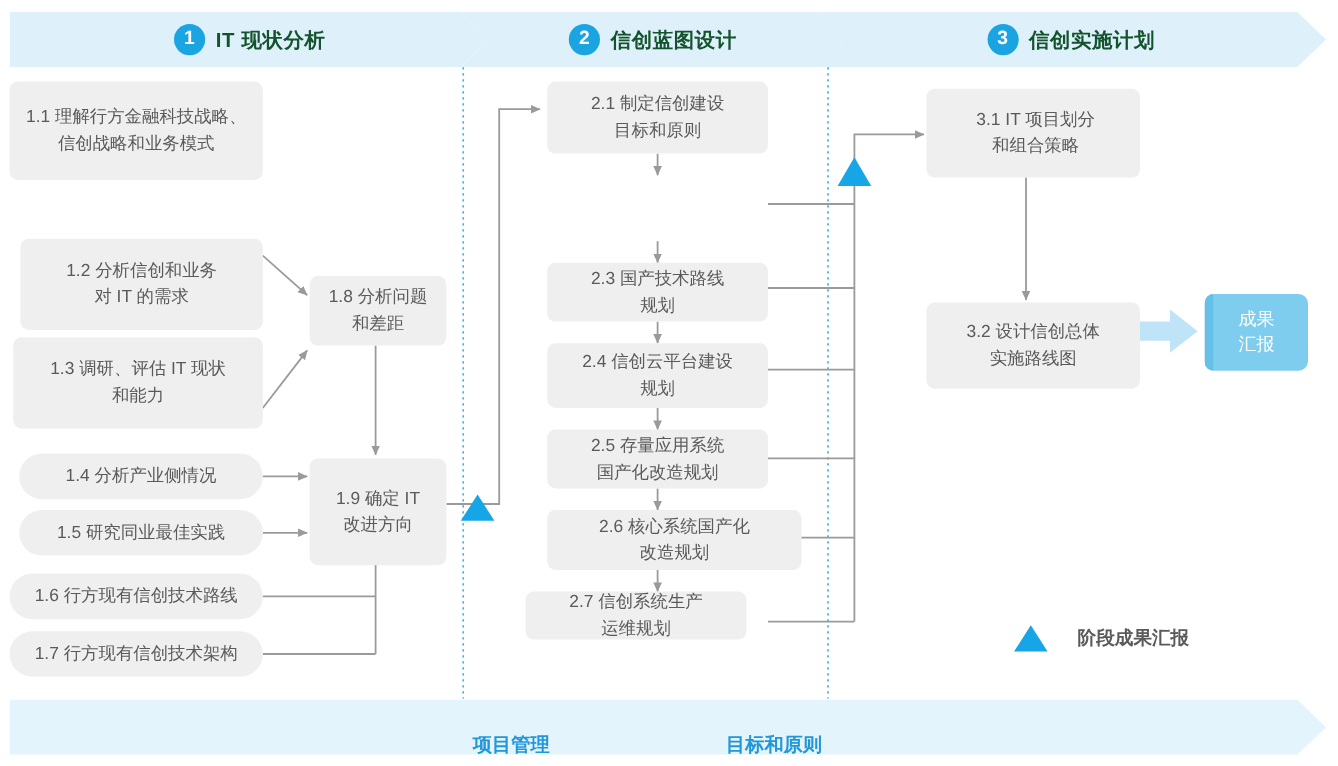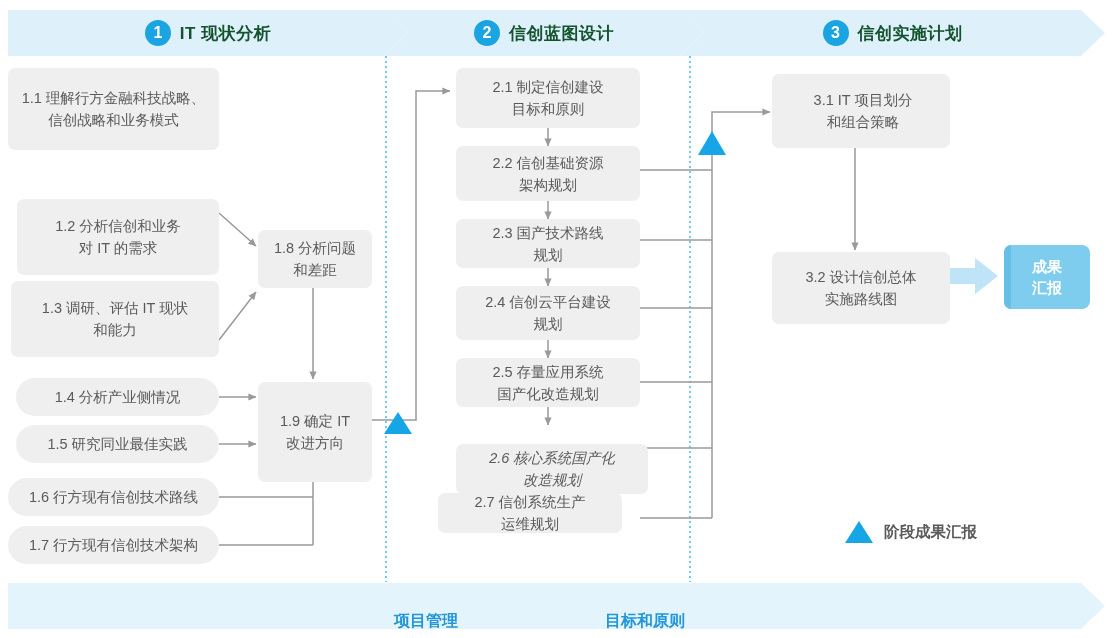--- a/index.html
+++ b/index.html
@@ -74,42 +74,42 @@
     padding:4px 8px;
     white-space:pre-line;
   }
   
   .badge{
     position:absolute;
     background:#7FCDEE;
     border-radius:8px;
     color:#ffffff;
     font-size:15px;
-    font-weight:bold;
+    font-weight:normal;
     line-height:21px;
     display:flex;
     align-items:center;
     justify-content:center;
     text-align:center;
     white-space:pre-line;
     box-sizing:border-box;
   }
   .badge::before{
     content:"";
     position:absolute;
     left:0;top:0;bottom:0;width:7px;
     background:#66BFE6;
     border-radius:8px 0 0 8px;
   }
   
   .legend{
     position:absolute;
     display:flex;
     align-items:center;
-    gap:11px;
+    gap:25px;
   }
   .legend-tri{
     width:0;height:0;
     border-left:14px solid transparent;
     border-right:14px solid transparent;
     border-bottom:22px solid #16A6E8;
   }
   .legend-label{
     color:#5A5A5A;
     font-size:15.5px;
@@ -226,34 +226,32 @@
   <div class="node" style="left:17px; top:167px; width:202px; height:76px;margin-top:32px;">1.2 分析信创和业务
 对 IT 的需求</div>
   <div class="node" style="left:11px; top:281px; width:208px; height:76px;">1.3 调研、评估 IT 现状
 和能力</div>
   <div class="node" style="left:16px; top:378px; width:203px; height:38px; border-radius:19px;">1.4 分析产业侧情况</div>
   <div class="node" style="left:16px; top:425px; width:203px; height:38px; border-radius:19px;">1.5 研究同业最佳实践</div>
   <div class="node" style="left:8px; top:478px; width:211px; height:38px; border-radius:19px;">1.6 行方现有信创技术路线</div>
   <div class="node" style="left:8px; top:526px; width:211px; height:38px; border-radius:19px;">1.7 行方现有信创技术架构</div>
   <div class="node" style="left:258px; top:230px; width:114px; height:58px;">1.8 分析问题
 和差距</div>
-  <div class="node" style="left:258px; top:382px; width:114px; height:100px;">1.9 确定 IT
+  <div class="node" style="left:258px; top:382px; width:114px; height:89px;">1.9 确定 IT
 改进方向</div>
 
   <div class="node" style="left:456px; top:68px; width:184px; height:60px;">2.1 制定信创建设
 目标和原则</div>
-  <div class="node" style="left:456px; top:146px; width:184px; height:55px;">2.2 信创基础资源
-架构规划</div>
   <div class="node" style="left:456px; top:219px; width:184px; height:49px;">2.3 国产技术路线
 规划</div>
   <div class="node" style="left:456px; top:286px; width:184px; height:54px;">2.4 信创云平台建设
 规划</div>
   <div class="node" style="left:456px; top:358px; width:184px; height:49px;">2.5 存量应用系统
 国产化改造规划</div>
-  <div class="node" style="left:456px; top:444px; width:192px; height:50px;font-style:italic;">2.6 核心系统国产化
+  <div class="node" style="left:456px; top:425px; width:212px; height:50px;">2.6 核心系统国产化
 改造规划</div>
   <div class="node" style="left:438px; top:493px; width:184px; height:40px;">2.7 信创系统生产
 运维规划</div>
 
   <div class="node" style="left:772px; top:74px; width:178px; height:74px;padding-left:12px;">3.1 IT 项目划分
 和组合策略</div>
   <div class="node" style="left:772px; top:252px; width:178px; height:72px;">3.2 设计信创总体
 实施路线图</div>
 
   <div class="badge" style="left:1004px; top:245px; width:86px; height:64px;">成果

